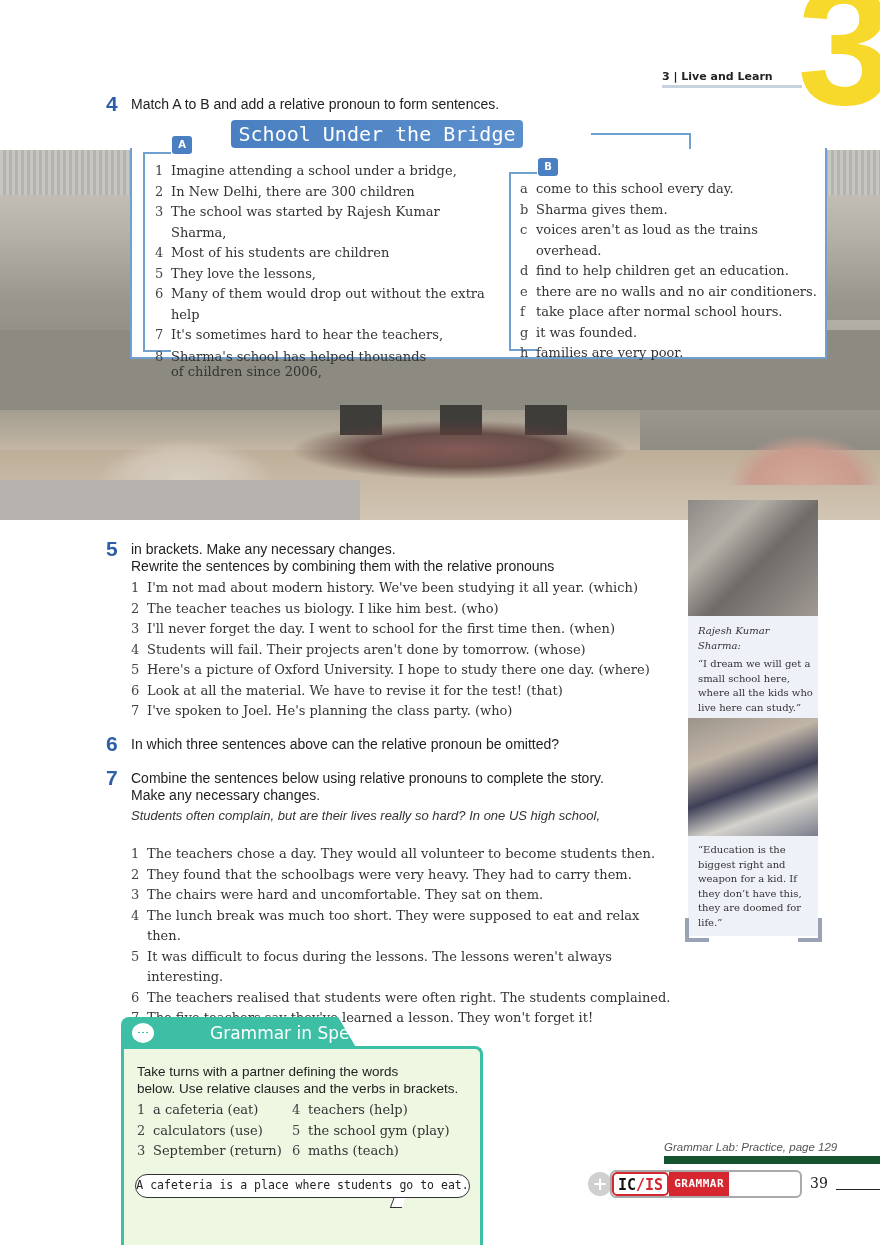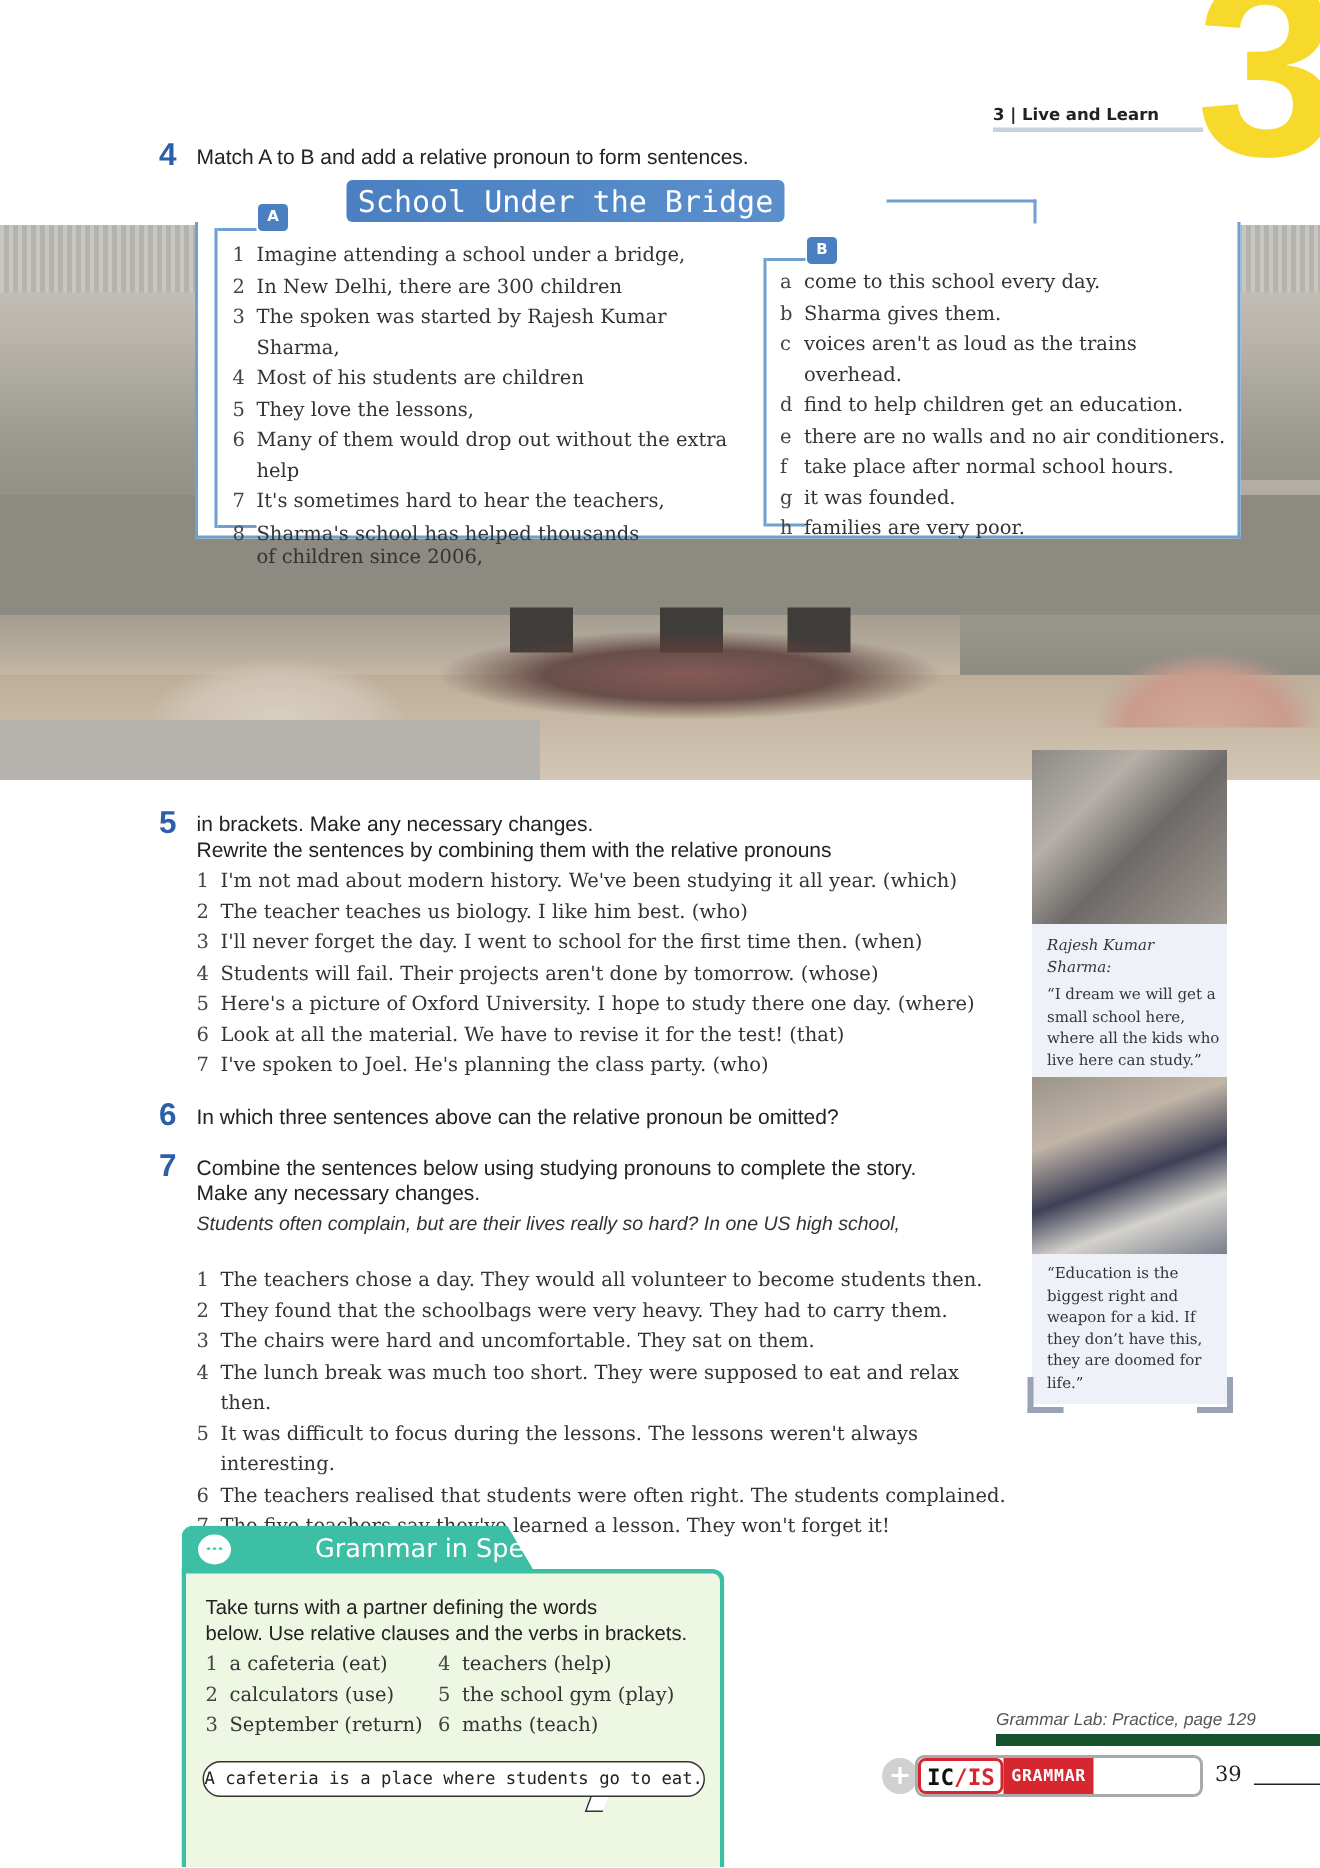--- a/index.html
+++ b/index.html
@@ -106,21 +106,21 @@
   <li>
       <span class="n">1</span>
       <span class="t">Imagine attending a school under a bridge,</span>
     </li>
   <li>
       <span class="n">2</span>
       <span class="t">In New Delhi, there are 300 children</span>
     </li>
   <li>
       <span class="n">3</span>
-      <span class="t">The spoken was started by Rajesh Kumar Sharma,</span>
+      <span class="t">The school was started by Rajesh Kumar Sharma,</span>
     </li>
   <li>
       <span class="n">4</span>
       <span class="t">Most of his students are children</span>
     </li>
   <li>
       <span class="n">5</span>
       <span class="t">They love the lessons,</span>
     </li>
   <li>
@@ -208,21 +208,21 @@
       <span class="n">7</span>
       <span class="t">I've spoken to Joel. He's planning the class party. (who)</span>
     </li>
 </ul>
 
 <div class="ex-num" style="left:106px; top:733px;">6</div>
 <div class="ex-title" style="left:131px; top:736px;text-align:center;">In which three sentences above can the relative pronoun be omitted?</div>
 
 <div class="ex-num" style="left:106px; top:767px;">7</div>
 <div class="ex-title" style="left:131px; top:770px; line-height:17px;">
-  <div>Combine the sentences below using studying pronouns to complete the story.</div>
+  <div>Combine the sentences below using relative pronouns to complete the story.</div>
   <div>Make any necessary changes.</div>
 </div>
 <div class="italic-intro">
   <div>Students often complain, but are their lives really so hard? In one US high school,</div>
 </div>
 <ul class="list" style="left:131px; top:844px; width:540px;">
   <li>
       <span class="n">1</span>
       <span class="t">The teachers chose a day. They would all volunteer to become students then.</span>
     </li>

